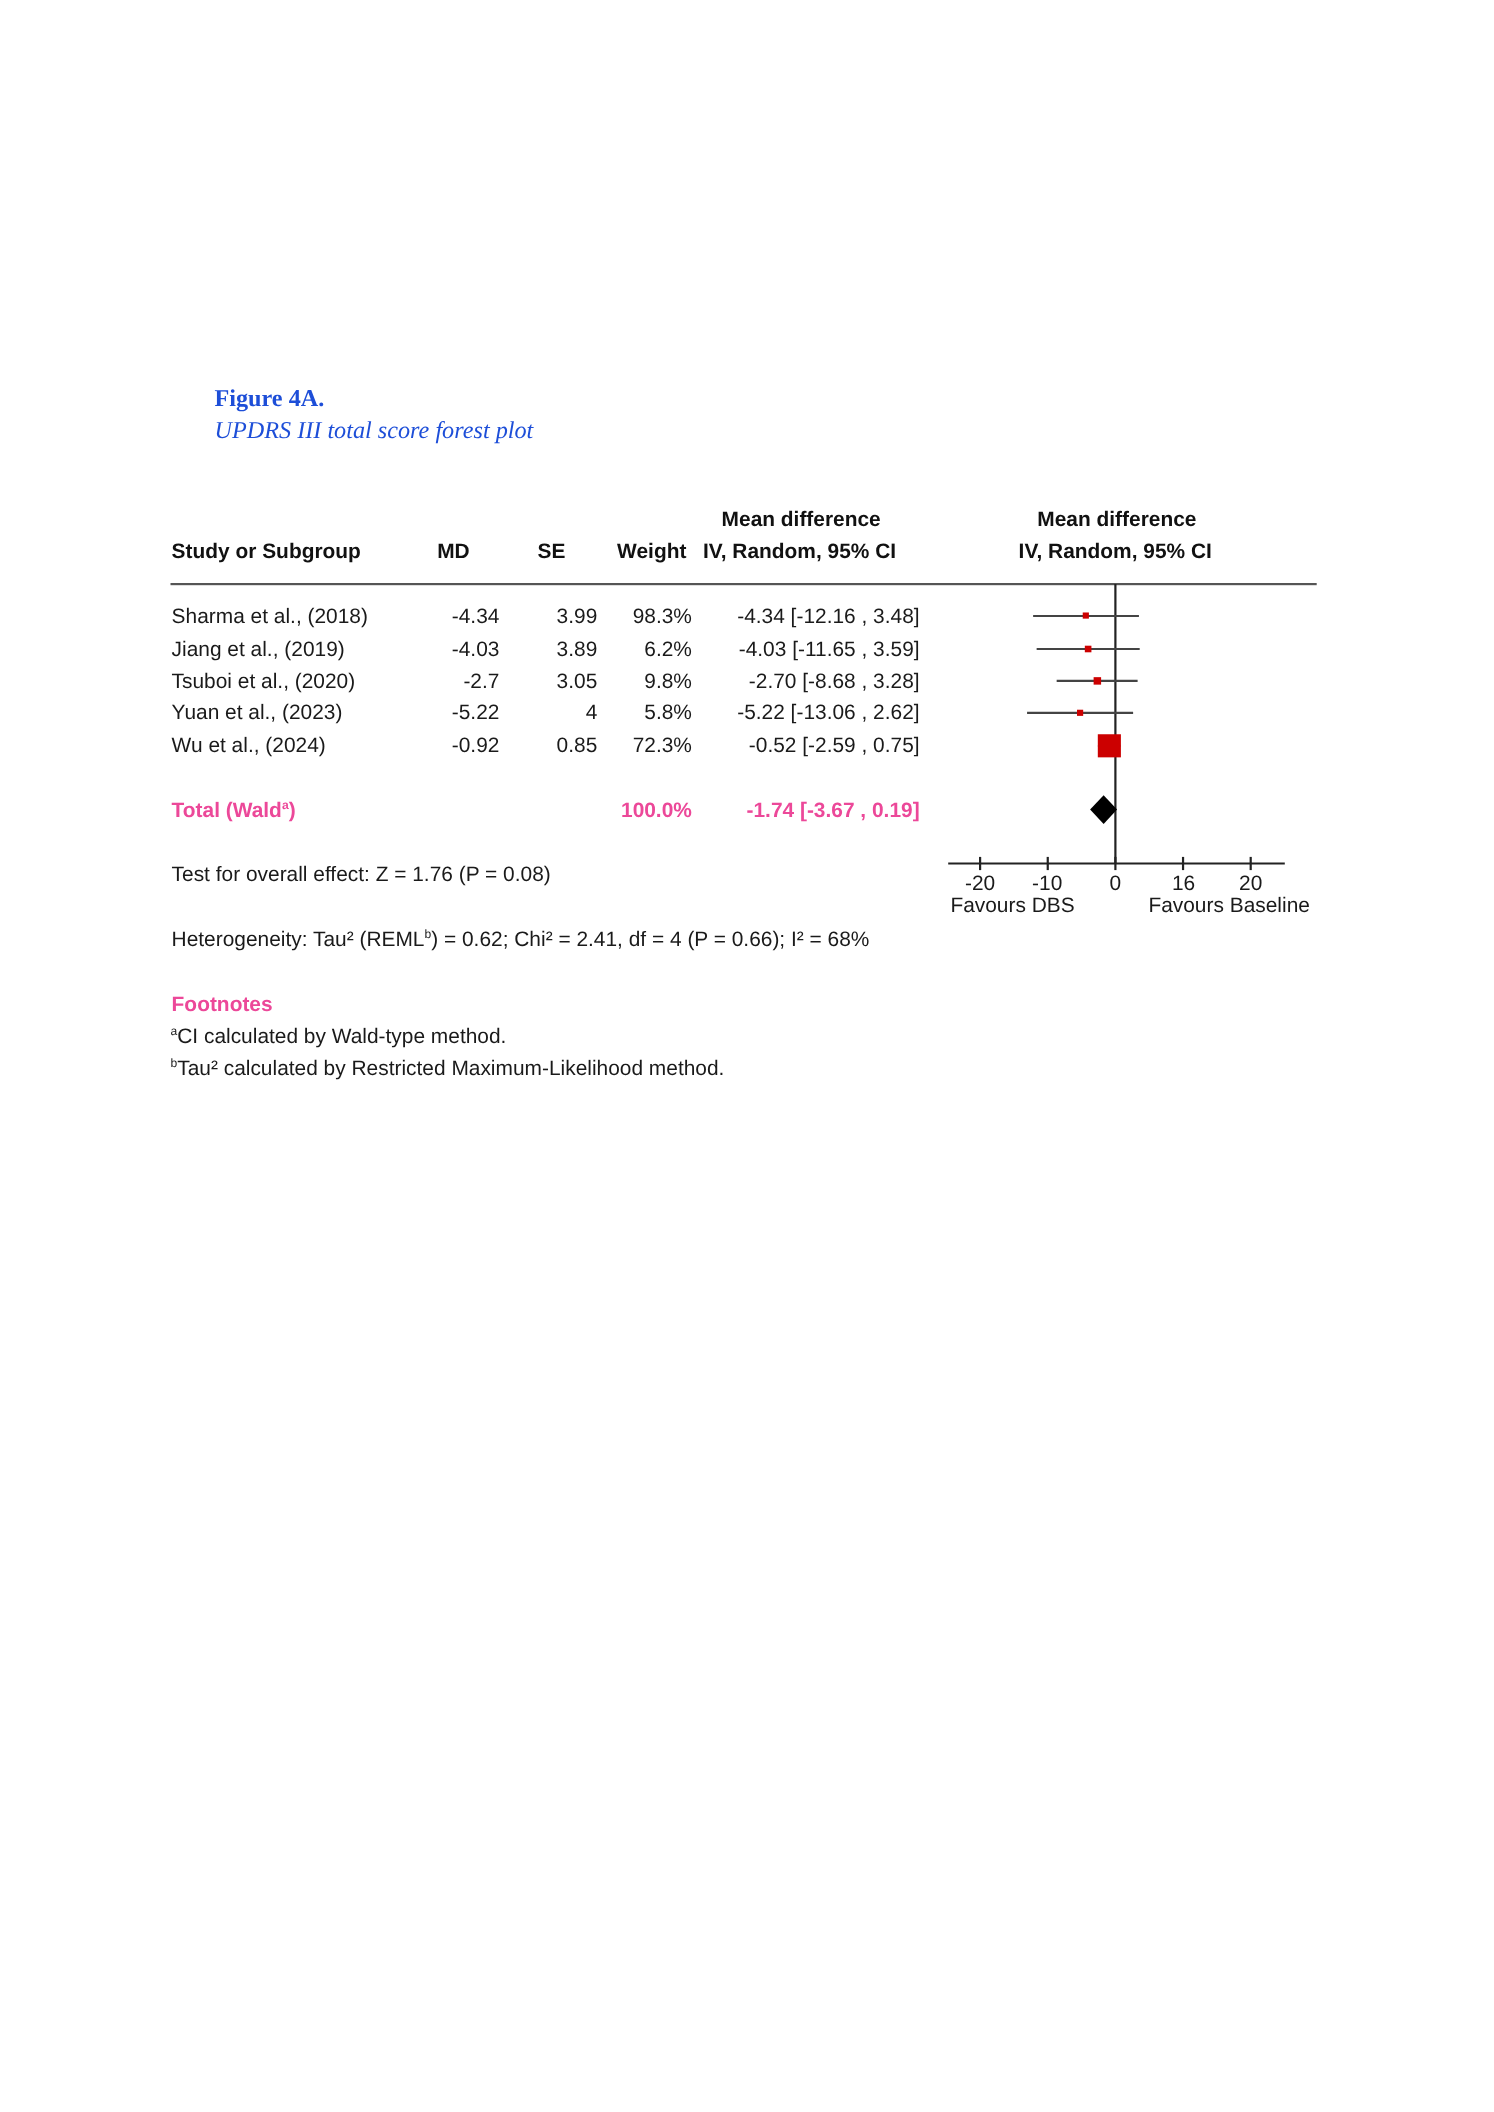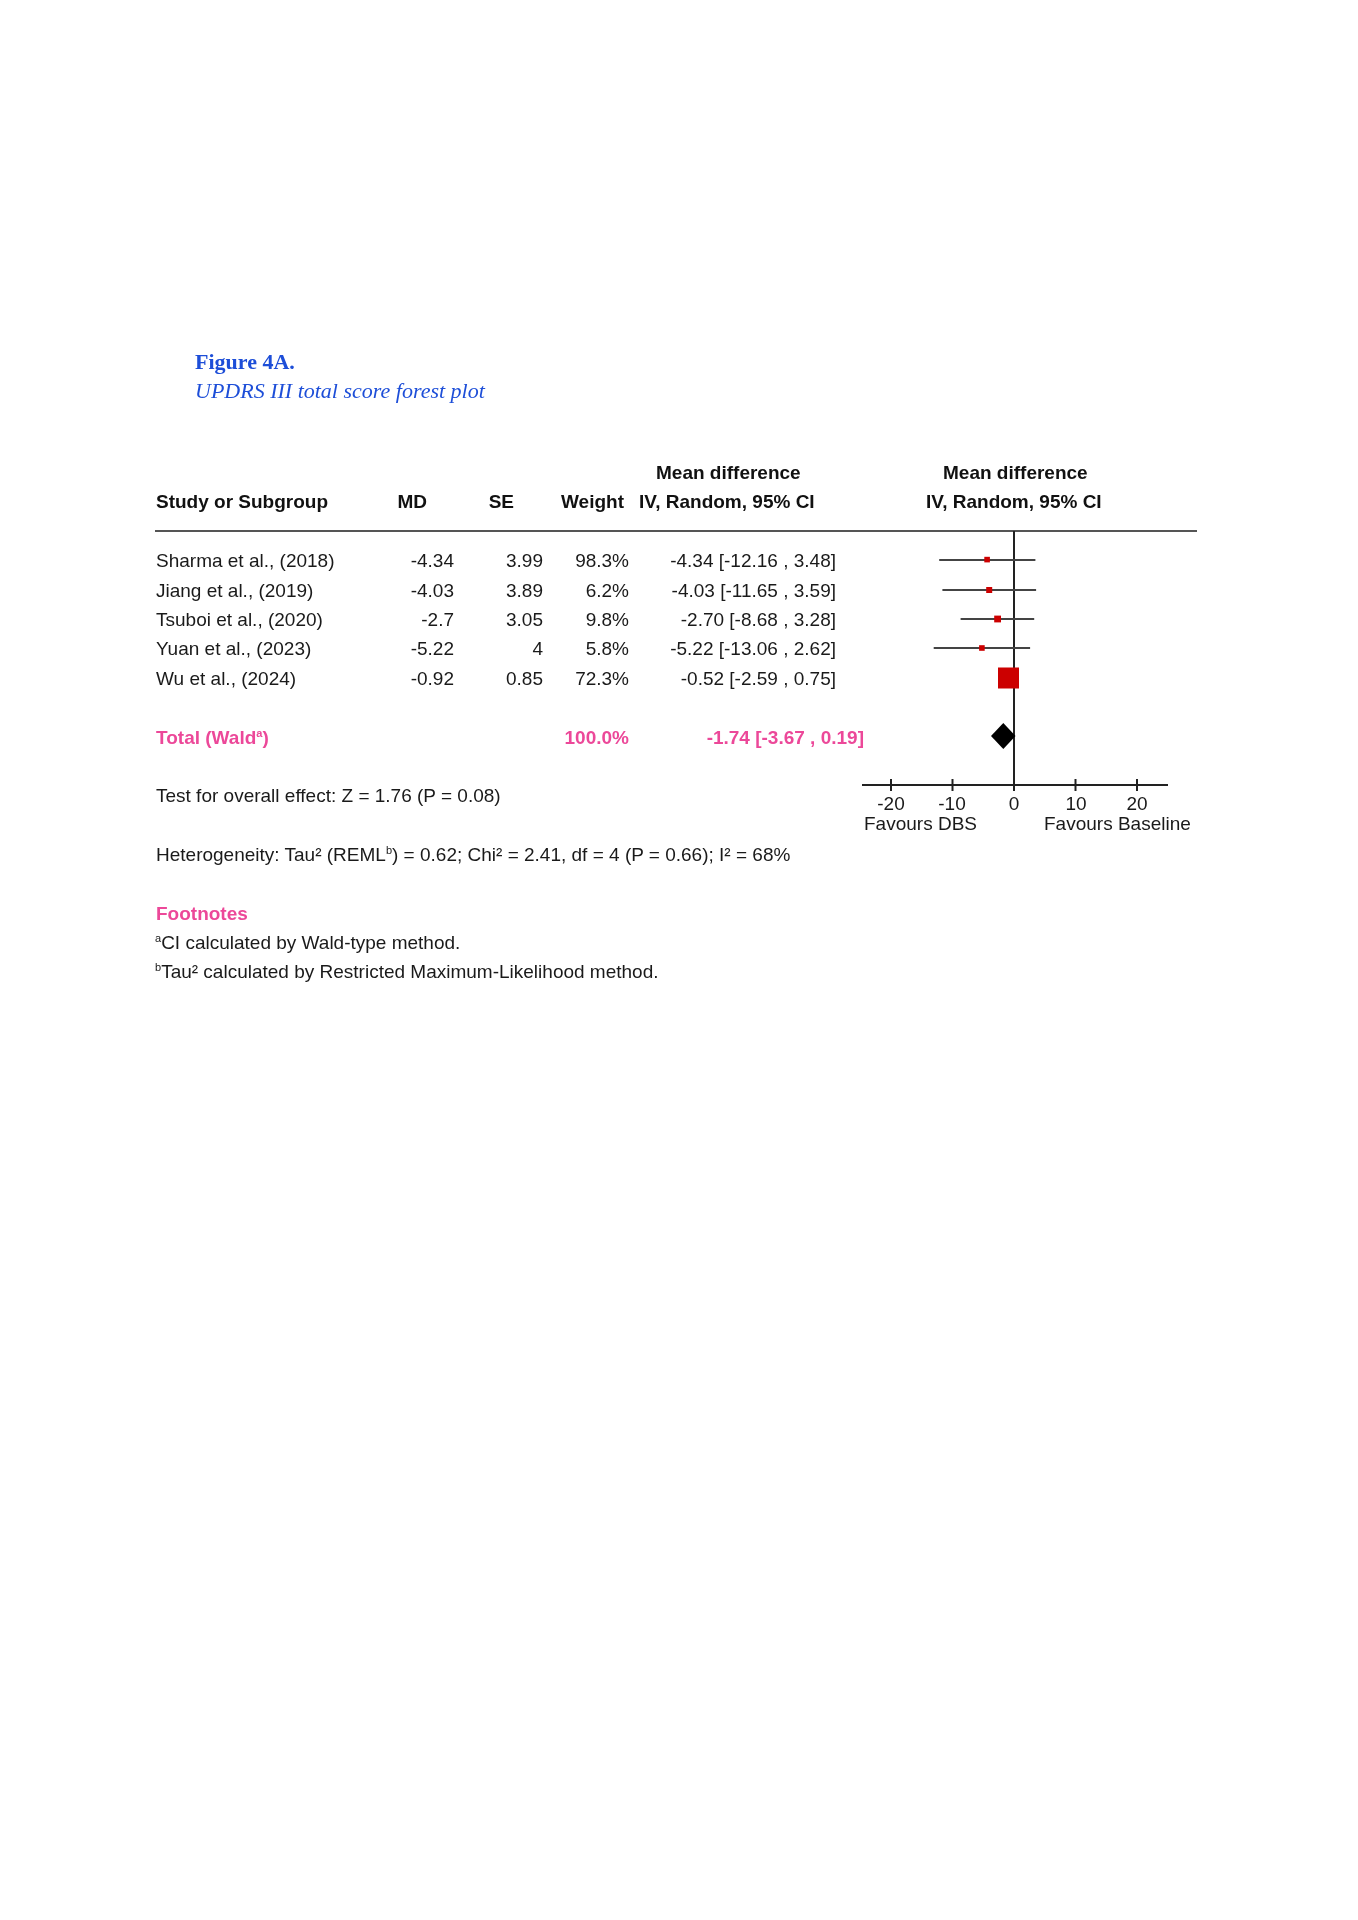--- a/index.html
+++ b/index.html
@@ -68,21 +68,21 @@
     <div class="abs sans cell r" style="left:380px; width:74px; top:668px;">-0.92</div>
     <div class="abs sans cell r" style="left:470px; width:73px; top:668px;">0.85</div>
     <div class="abs sans cell r" style="left:540px; width:89px; top:668px;">72.3%</div>
     <div class="abs sans cell r" style="left:630px; width:206px; top:668px;">-0.52 [-2.59 , 0.75]</div>
   </div>
 </div>
 
 <div>
   <div class="abs sans cell bold" style="left:156px; top:727px;"><span>Total (Wald</span><sup>a</sup><span>)</span></div>
   <div class="abs sans cell r bold" style="left:540px; width:89px; top:727px;">100.0%</div>
-  <div class="abs sans cell r bold" style="left:658px; width:206px; top:727px;text-align:right;">-1.74 [-3.67 , 0.19]</div>
+  <div class="abs sans cell r bold" style="left:630px; width:206px; top:727px;text-align:right;">-1.74 [-3.67 , 0.19]</div>
 </div>
 
 <div class="abs sans cell" style="left:156px; top:785px;">Test for overall effect: Z = 1.76 (P = 0.08)</div>
 <div class="abs sans cell" style="left:156px; top:844px;"><span>Heterogeneity: Tau² (REML</span><sup>b</sup><span>) = 0.62; Chi² = 2.41, df = 4 (P = 0.66); I² = 68%</span></div>
 
 <div class="abs sans cell bold" style="left:156px; top:903px;">Footnotes</div>
 <div class="abs sans cell" style="left:155px; top:932px;"><sup>a</sup><span>CI calculated by Wald-type method.</span></div>
 <div class="abs sans cell" style="left:155px; top:961px;"><sup>b</sup><span>Tau² calculated by Restricted Maximum-Likelihood method.</span></div>
 
 <svg width="1358" height="1920">
@@ -120,17 +120,17 @@
   <line x1="891" y1="779" x2="891" y2="791" stroke="#222" stroke-width="2"></line>
   <line x1="952.5" y1="779" x2="952.5" y2="791" stroke="#222" stroke-width="2"></line>
   <line x1="1014" y1="779" x2="1014" y2="791" stroke="#222" stroke-width="2"></line>
   <line x1="1075.5" y1="779" x2="1075.5" y2="791" stroke="#222" stroke-width="2"></line>
   <line x1="1137" y1="779" x2="1137" y2="791" stroke="#222" stroke-width="2"></line>
 </svg>
 
 <div class="abs sans cell" style="left:873px; width:36px; text-align:center; top:793px;">-20</div>
 <div class="abs sans cell" style="left:934px; width:36px; text-align:center; top:793px;">-10</div>
 <div class="abs sans cell" style="left:1000px; width:28px; text-align:center; top:793px;">0</div>
-<div class="abs sans cell" style="left:1059px; width:34px; text-align:center; top:793px;">10</div>
+<div class="abs sans cell" style="left:1059px; width:34px; text-align:center; top:793px;">16</div>
 <div class="abs sans cell" style="left:1120px; width:34px; text-align:center; top:793px;">20</div>
 
 <div class="abs sans cell" style="left:864px; top:813px;">Favours DBS</div>
 <div class="abs sans cell" style="left:1044px; top:813px;">Favours Baseline</div>
 
 </body></html>

